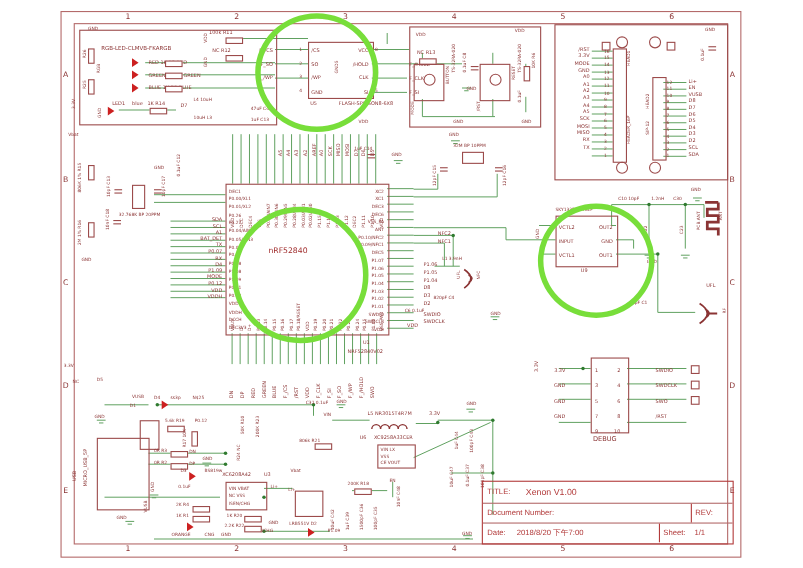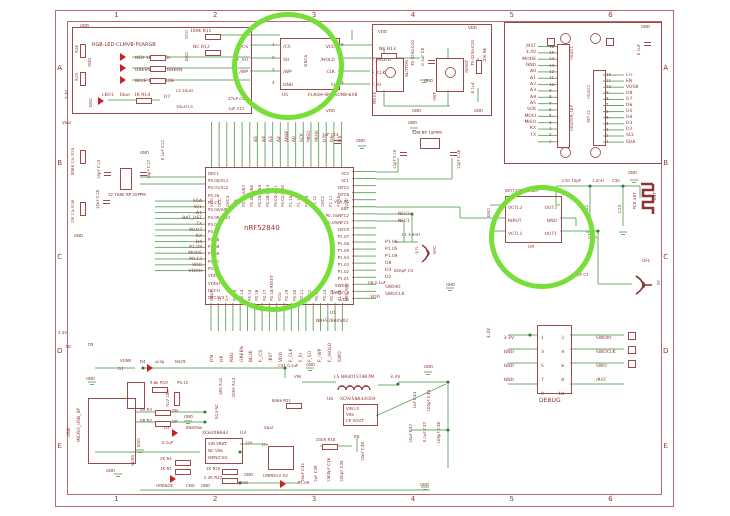--- a/index.html
+++ b/index.html
@@ -824,17 +824,35 @@
       <span class="pin">SWDIO</span>
       <span class="pin">SWDCLK</span>
       <span class="pin">SWO</span>
       <span class="pin"></span>
       <span class="pin">/RST</span>
     </div>
   <div class="a pad" style="left:628px;top:332px"></div>
   <div class="a pad" style="left:628px;top:346px"></div>
   <div class="a pad" style="left:628px;top:360px"></div>
 
+  <div class="a" style="left:438px;top:437px;width:227px;height:56px;border:1px solid #b23a3a;color:#b23a3a;font-family:'Liberation Sans',sans-serif">
+    <div style="display:flex;height:19px;align-items:center">
+      <span class="t7" style="margin-left:4px">TITLE:</span>
+      <span class="t8" style="margin-left:14px">Xenon V1.00</span>
+    </div>
+    <div class="tb-row" style="height:17px;align-items:center">
+      <span class="t7" style="margin-left:4px;flex:1">Document Number:</span>
+      <span class="t7" style="width:34px;border-left:1px solid #b23a3a;padding-left:3px;align-self:stretch;display:flex;align-items:center">REV:</span>
+    </div>
+    <div class="tb-row" style="height:17px;align-items:center">
+      <span class="t7" style="margin-left:4px">Date:</span>
+      <span class="t7" style="margin-left:10px;flex:1">2018/8/20 下午7:00</span>
+      <span style="border-left:1px solid #b23a3a;align-self:stretch;display:flex;align-items:center;width:66px">
+        <span class="t7" style="margin-left:3px">Sheet:</span>
+        <span class="t7" style="margin-left:8px">1/1</span>
+      </span>
+    </div>
+  </div>
 
   <div class="hl" style="left:232px;top:12px;width:102px;height:98px"></div>
   <div class="hl" style="left:211px;top:188px;width:114px;height:114px"></div>
   <div class="hl" style="left:489px;top:185px;width:96px;height:94px"></div>
 </div>
 
 </body></html>

